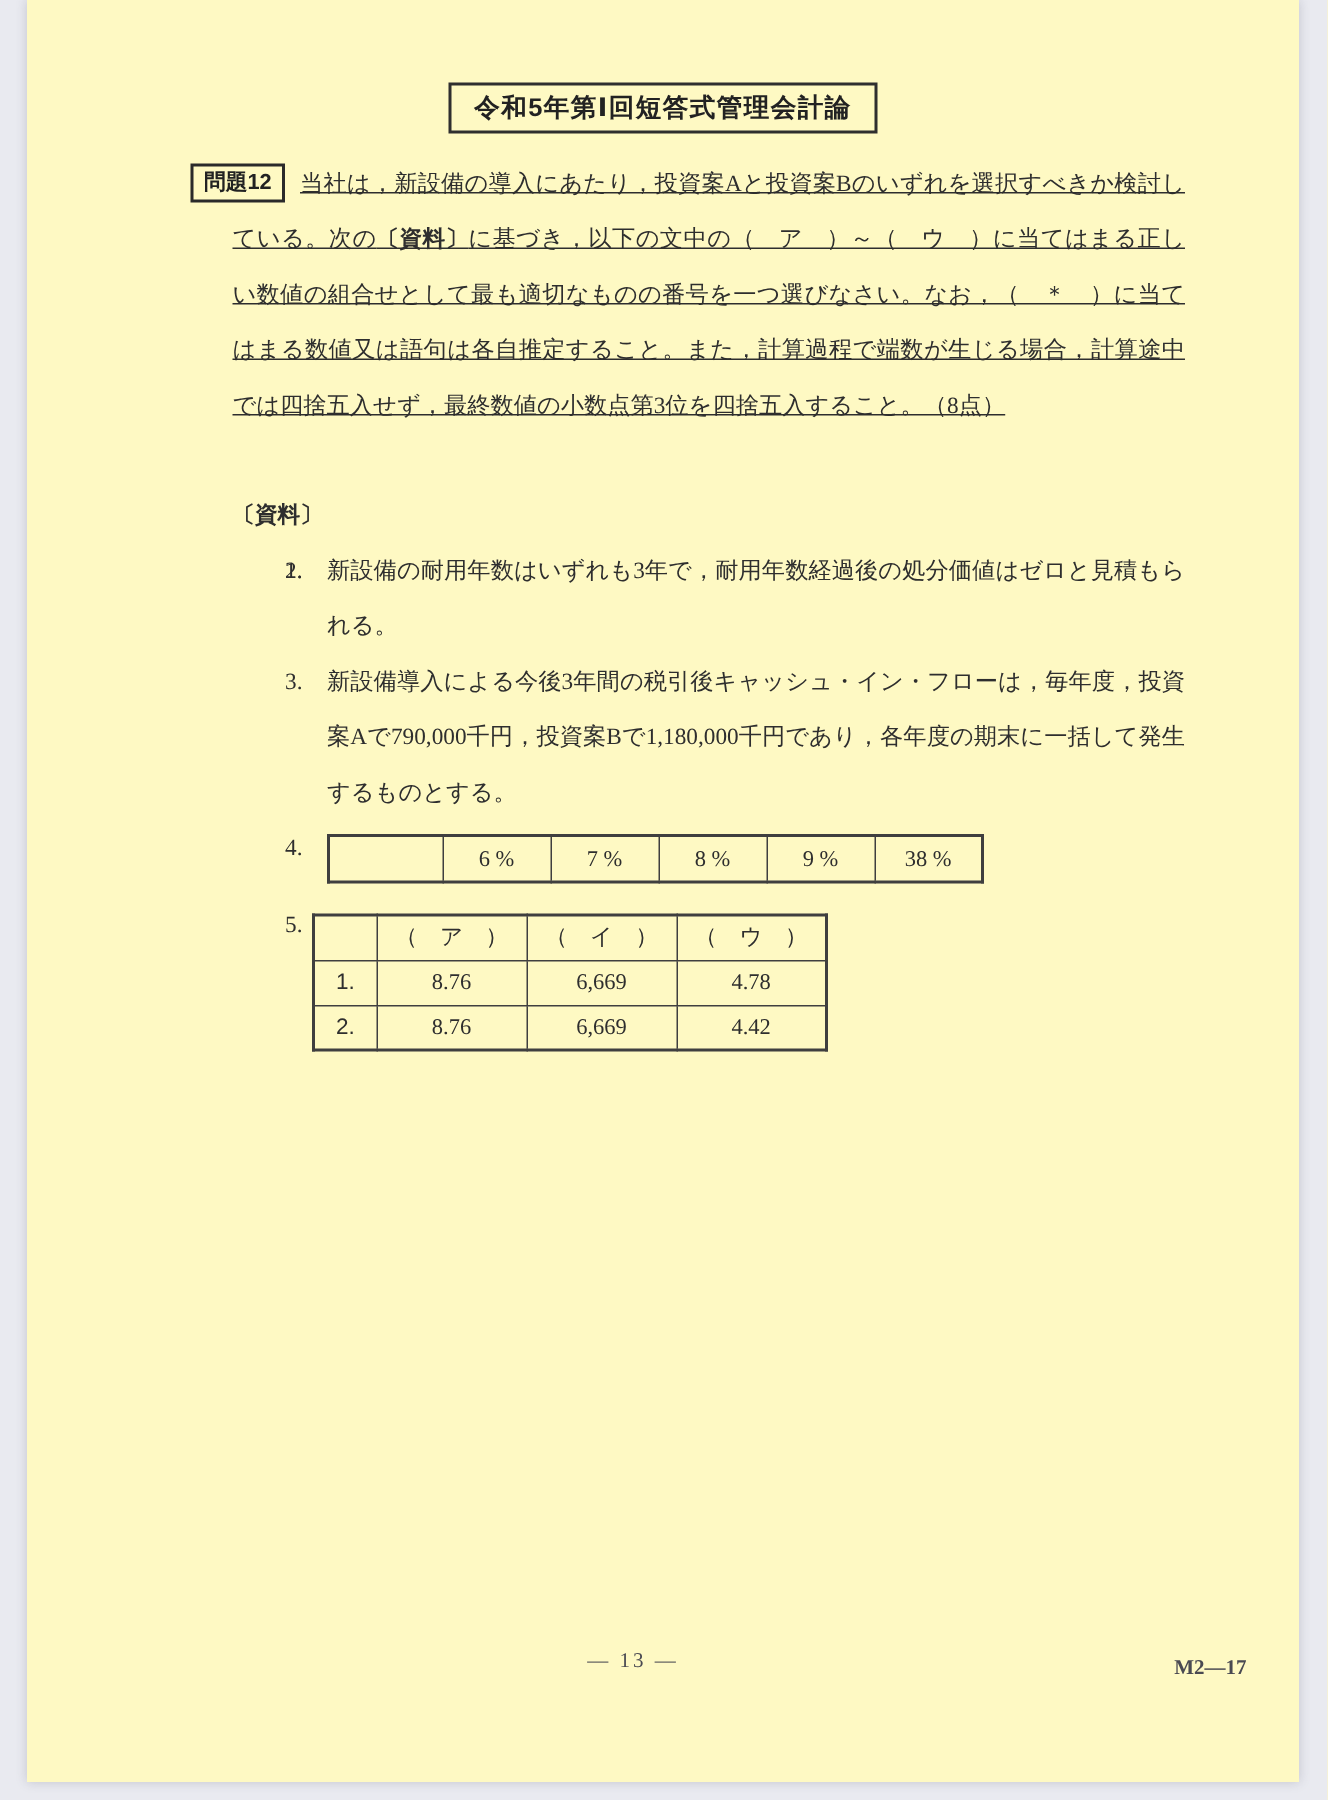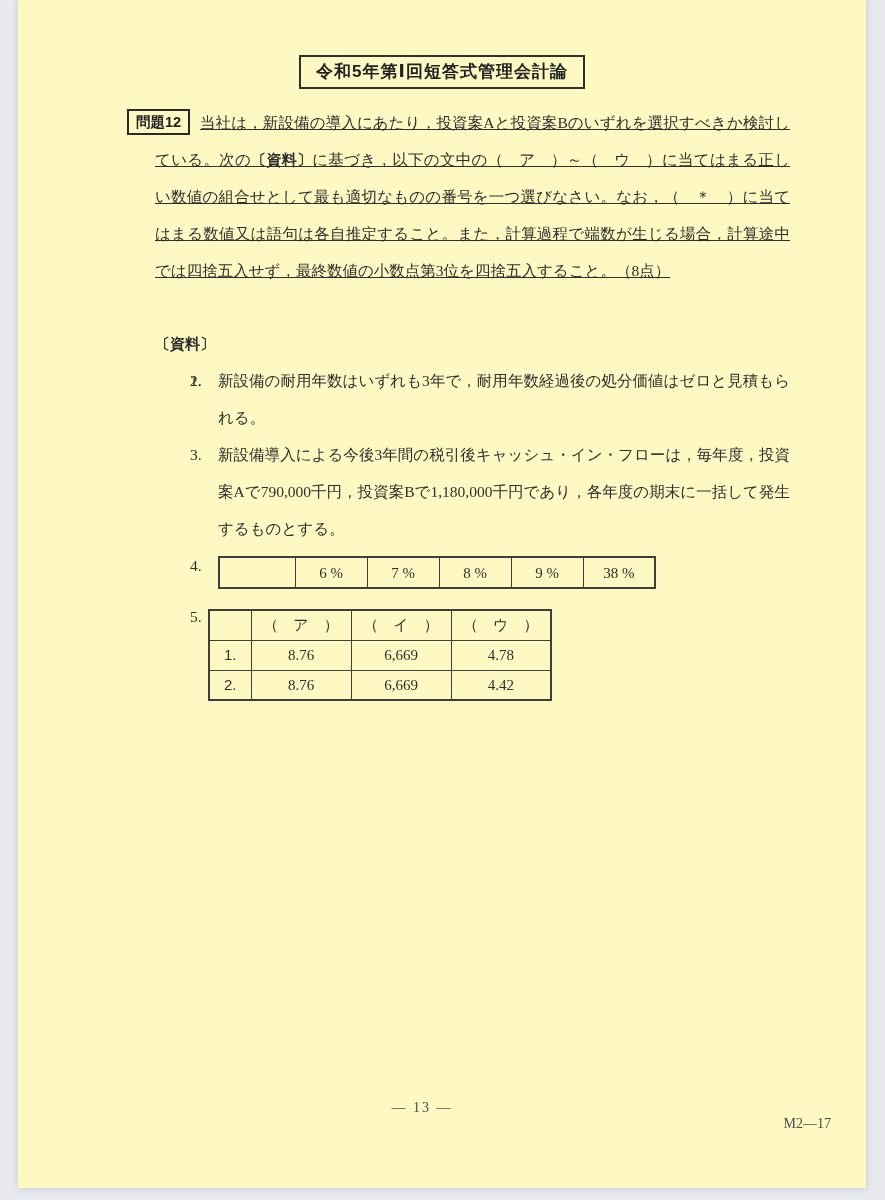--- a/index.html
+++ b/index.html
@@ -121,21 +121,22 @@
   }
   .page-number {
     position: absolute;
     left: 0; right: 40px;
     text-align: center;
     letter-spacing: 2px;
   }
   .doc-code {
     position: absolute;
     right: 35px;
-    top: 16px;
+    top: 5px;
+    font-weight: bold;
   }
 </style>
 </head>
 <body>
 
 <div class="paper">
 
   <div class="title-box gothic">令和5年第Ⅰ回短答式管理会計論</div>
 
   <div class="content">

